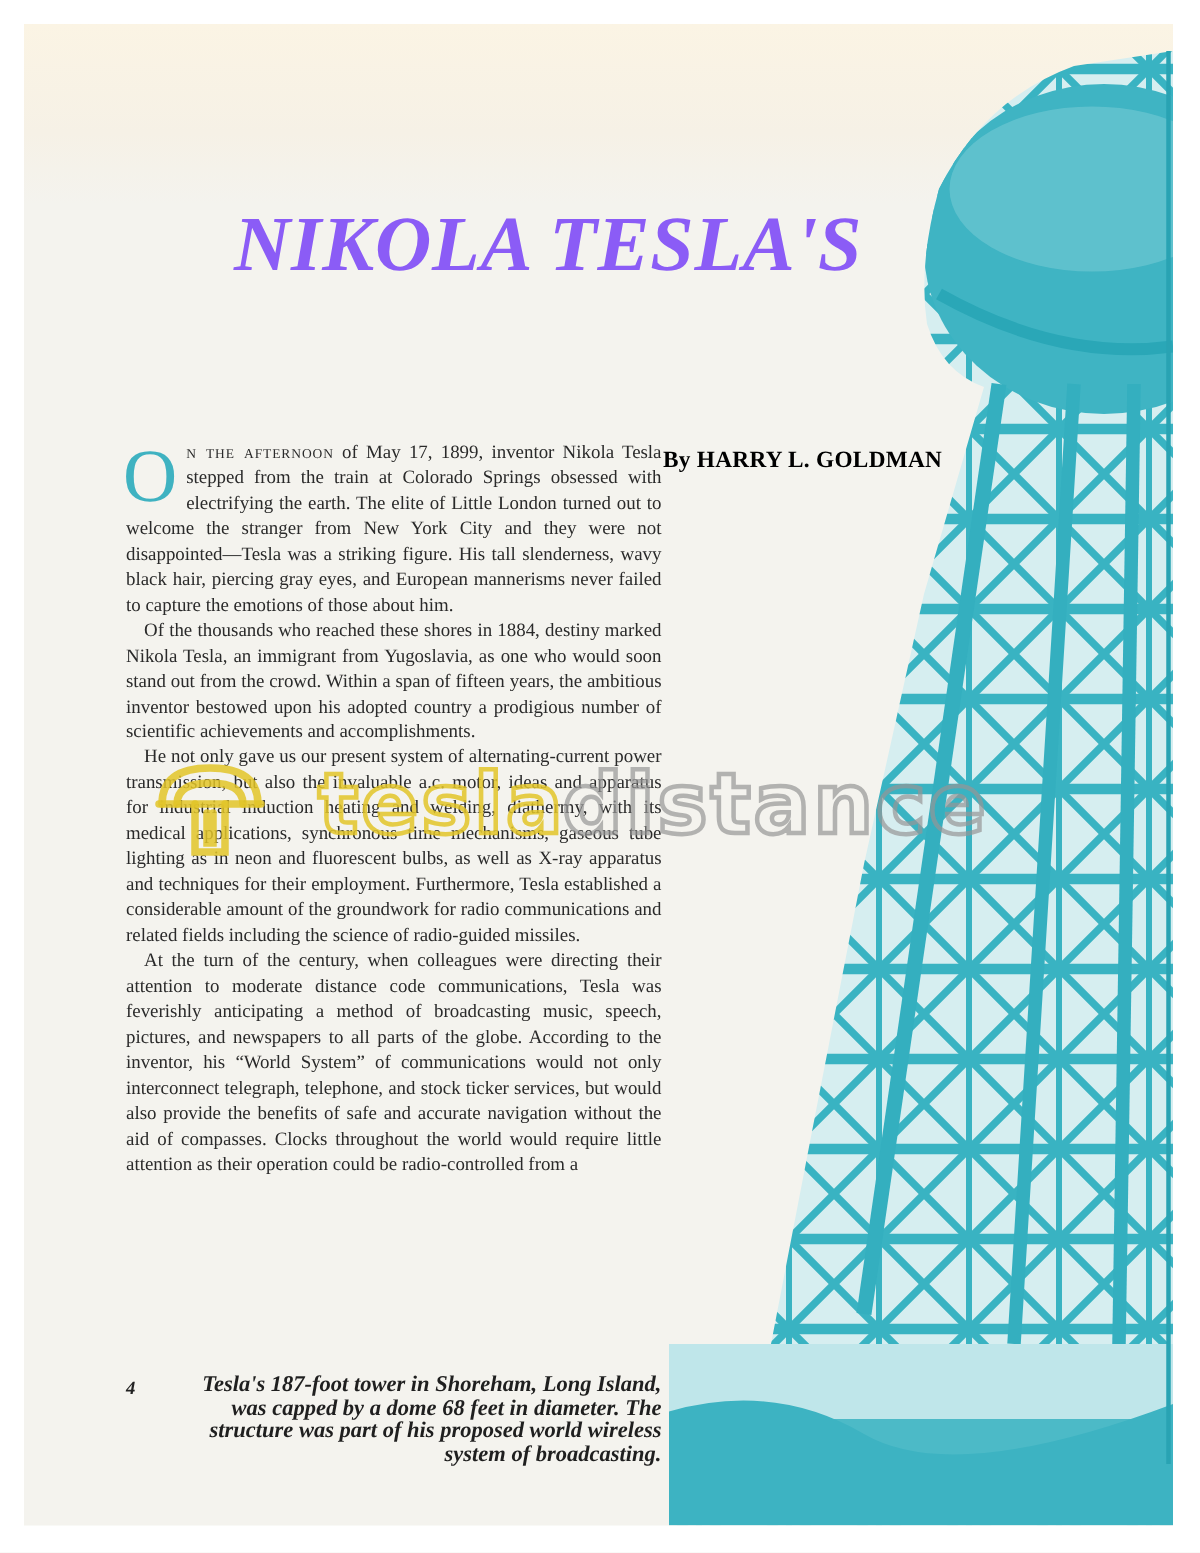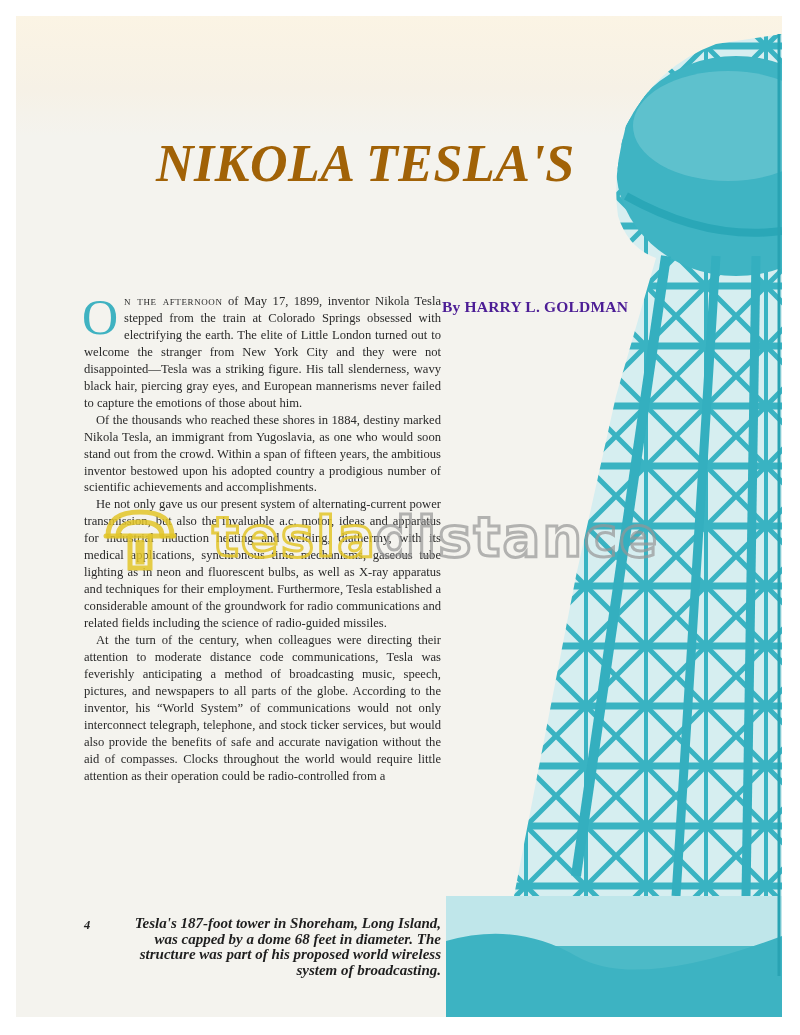--- a/index.html
+++ b/index.html
@@ -14,25 +14,25 @@
     }
     .page-top-tint {
       position: absolute; left: 0; top: 0; width: 766px; height: 120px;
       background: linear-gradient(to bottom, #fbf4e4 0%, #f6f1e6 60%, rgba(244,243,238,0) 100%);
     }
     .tower-art { position: absolute; left: 0; top: 0; width: 766px; height: 1001px; }
     .title {
       position: absolute; left: 140px; top: 118px; width: 460px;
       font-family: "Liberation Serif", "DejaVu Serif", serif;
       font-weight: bold; font-style: italic; font-size: 52px; letter-spacing: 0.5px;
-      color: #a16207; margin: 0; white-space: nowrap; line-height: 60px;
+      color: #8b5cf6; margin: 0; white-space: nowrap; line-height: 60px;
     }
     .byline {
       position: absolute; left: 426px; top: 282px;
-      font-weight: bold; font-size: 15.5px; color: #4c1d95; white-space: nowrap; letter-spacing: 0.2px;
+      font-weight: bold; font-size: 15.5px; color: #000000; white-space: nowrap; letter-spacing: 0.2px;
     }
     .byline .by { font-size: 15.5px; }
     .article {
       position: absolute; left: 68px; top: 277px; width: 357px;
       font-size: 12.6px; line-height: 16.95px; color: #2a2a2a; text-align: justify;
       hyphens: manual;
     }
     .article p { margin: 0; text-indent: 12px; }
     .article p.first { text-indent: 0; }
     .dropcap {

